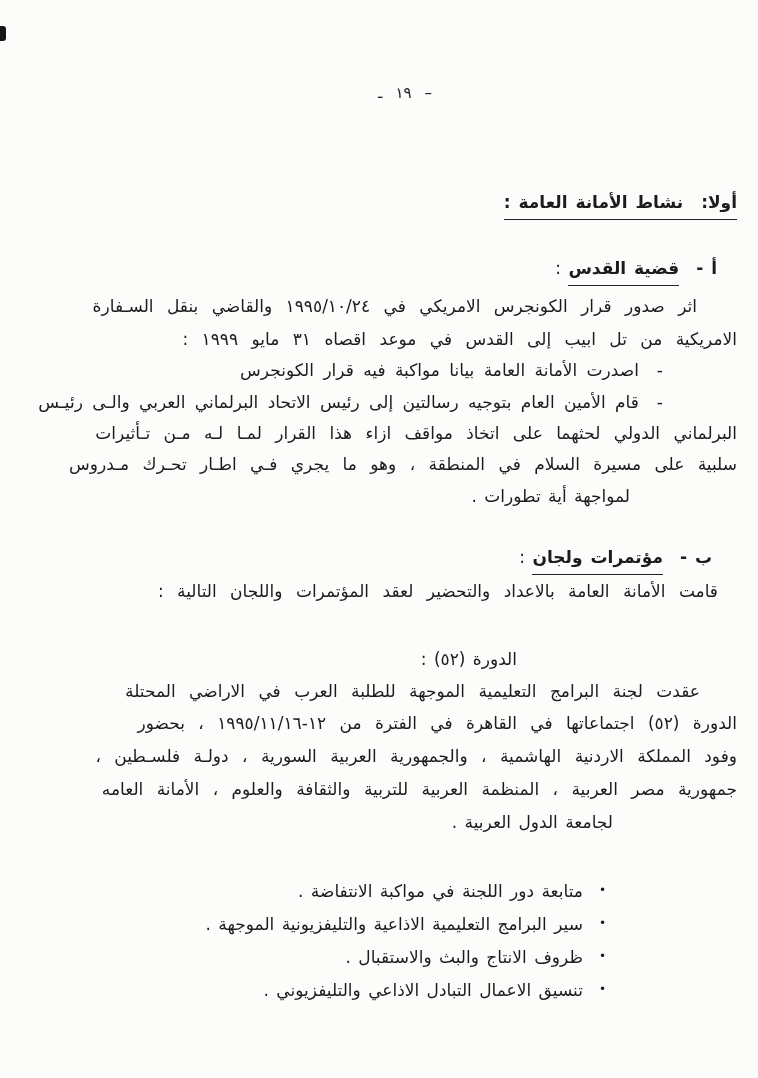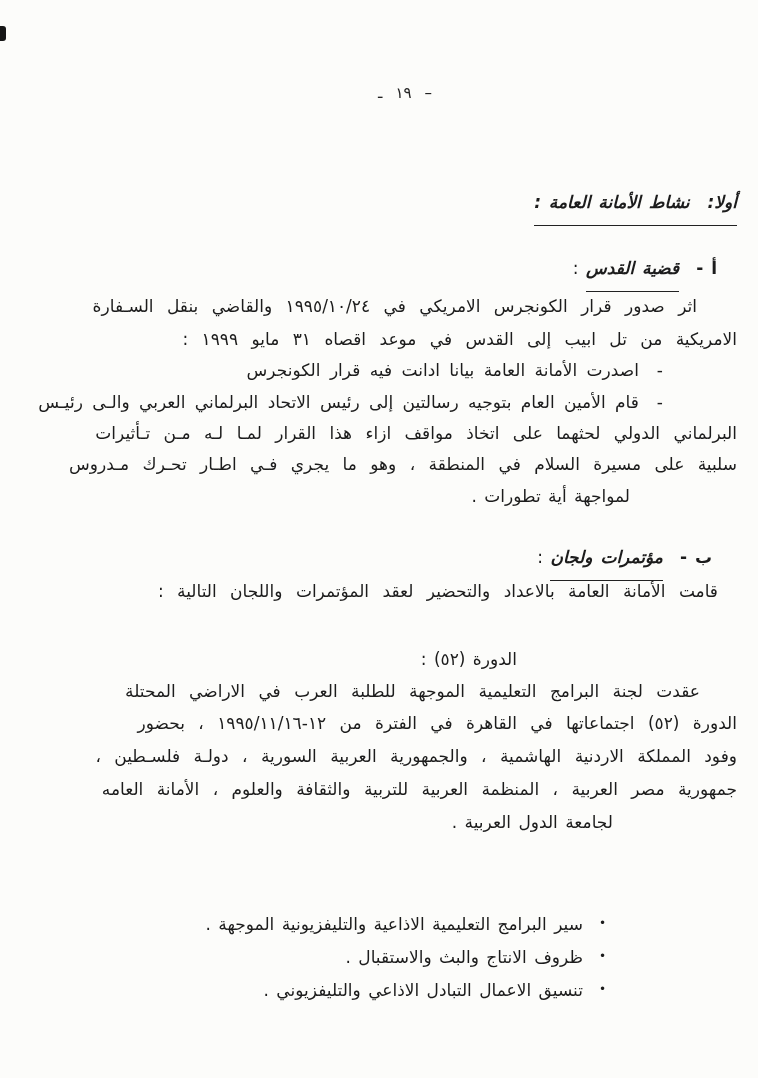--- a/index.html
+++ b/index.html
@@ -13,21 +13,21 @@
   }
   .ln{
     position:absolute;
     direction:rtl;
     white-space:nowrap;
     font-size:17px;
     line-height:24px;
     word-spacing:2px;
   }
   .bold{font-weight:700;}
-  .ul{border-bottom:1.7px solid #222;padding-bottom:11px;display:inline-block;font-style:italic;}
+  .ul{border-bottom:1.7px solid #222;padding-bottom:5px;display:inline-block;}
   .w-wide{word-spacing:8px;}
   .w-mid{word-spacing:4px;}
   .marker{font-weight:700;margin-left:17px;}
   .num-marker{font-weight:700;margin-left:20px;}
   .dash{margin-left:18px;}
   .bullet{margin-left:16px;font-size:12px;vertical-align:3px;}
   .pageno{
     position:absolute;top:84px;left:350px;width:110px;
     display:flex;flex-direction:row;justify-content:center;align-items:center;gap:13px;
     font-size:15px;color:#222;
@@ -58,21 +58,21 @@
   </div>
 
   <div class="ln" style="top:256px;right:41px">
     <span class="marker">أ -</span><span class="ul bold">قضية القدس</span><span> :</span>
   </div>
 
   <div class="ln w-wide" style="top:294px;right:61px">اثر صدور قرار الكونجرس الامريكي في ١٩٩٥/١٠/٢٤ والقاضي بنقل السـفارة</div>
   <div class="ln w-wide" style="top:327px;right:21px">الامريكية من تل ابيب إلى القدس في موعد اقصاه ٣١ مايو ١٩٩٩ :</div>
 
   <div class="ln w-mid" style="top:358px;right:95px">
-    <span class="dash">-</span><span>اصدرت الأمانة العامة بيانا ادانت فيه قرار الكونجرس</span>
+    <span class="dash">-</span><span>اصدرت الأمانة العامة بيانا مواكبة فيه قرار الكونجرس</span>
   </div>
 
   <div class="ln w-mid" style="top:390px;right:95px">
     <span class="dash">-</span><span>قام الأمين العام بتوجيه رسالتين إلى رئيس الاتحاد البرلماني العربي والـى رئيـس</span>
   </div>
   <div class="ln w-wide" style="top:421px;right:21px">البرلماني الدولي لحثهما على اتخاذ مواقف ازاء هذا القرار لمـا لـه مـن تـأثيرات</div>
   <div class="ln w-wide" style="top:452px;right:21px">سلبية على مسيرة السلام في المنطقة ، وهو ما يجري فـي اطـار تحـرك مـدروس</div>
   <div class="ln" style="top:484px;right:128px">لمواجهة أية تطورات .</div>
 
   <div class="ln" style="top:545px;right:46px">
@@ -83,20 +83,23 @@
 
   <div class="ln" style="top:647px;right:241px">الدورة (٥٢) :</div>
 
   <div class="ln w-wide" style="top:679px;right:58px">عقدت لجنة البرامج التعليمية الموجهة للطلبة العرب في الاراضي المحتلة</div>
   <div class="ln w-wide" style="top:711px;right:21px">الدورة (٥٢) اجتماعاتها في القاهرة في الفترة من ١٢-١٩٩٥/١١/١٦ ، بحضور</div>
   <div class="ln w-wide" style="top:744px;right:21px">وفود المملكة الاردنية الهاشمية ، والجمهورية العربية السورية ، دولـة فلسـطين ،</div>
   <div class="ln w-wide" style="top:777px;right:21px">جمهورية مصر العربية ، المنظمة العربية للتربية والثقافة والعلوم ، الأمانة العامه</div>
   <div class="ln" style="top:810px;right:145px">لجامعة الدول العربية .</div>
 
 
+  <div class="ln" style="top:878px;right:152px">
+    <span class="bullet">•</span><span>متابعة دور اللجنة في مواكبة الانتفاضة .</span>
+  </div>
   <div class="ln" style="top:911px;right:152px">
     <span class="bullet">•</span><span>سير البرامج التعليمية الاذاعية والتليفزيونية الموجهة .</span>
   </div>
   <div class="ln" style="top:944px;right:152px">
     <span class="bullet">•</span><span>ظروف الانتاج والبث والاستقبال .</span>
   </div>
   <div class="ln" style="top:977px;right:152px">
     <span class="bullet">•</span><span>تنسيق الاعمال التبادل الاذاعي والتليفزيوني .</span>
   </div>
 

